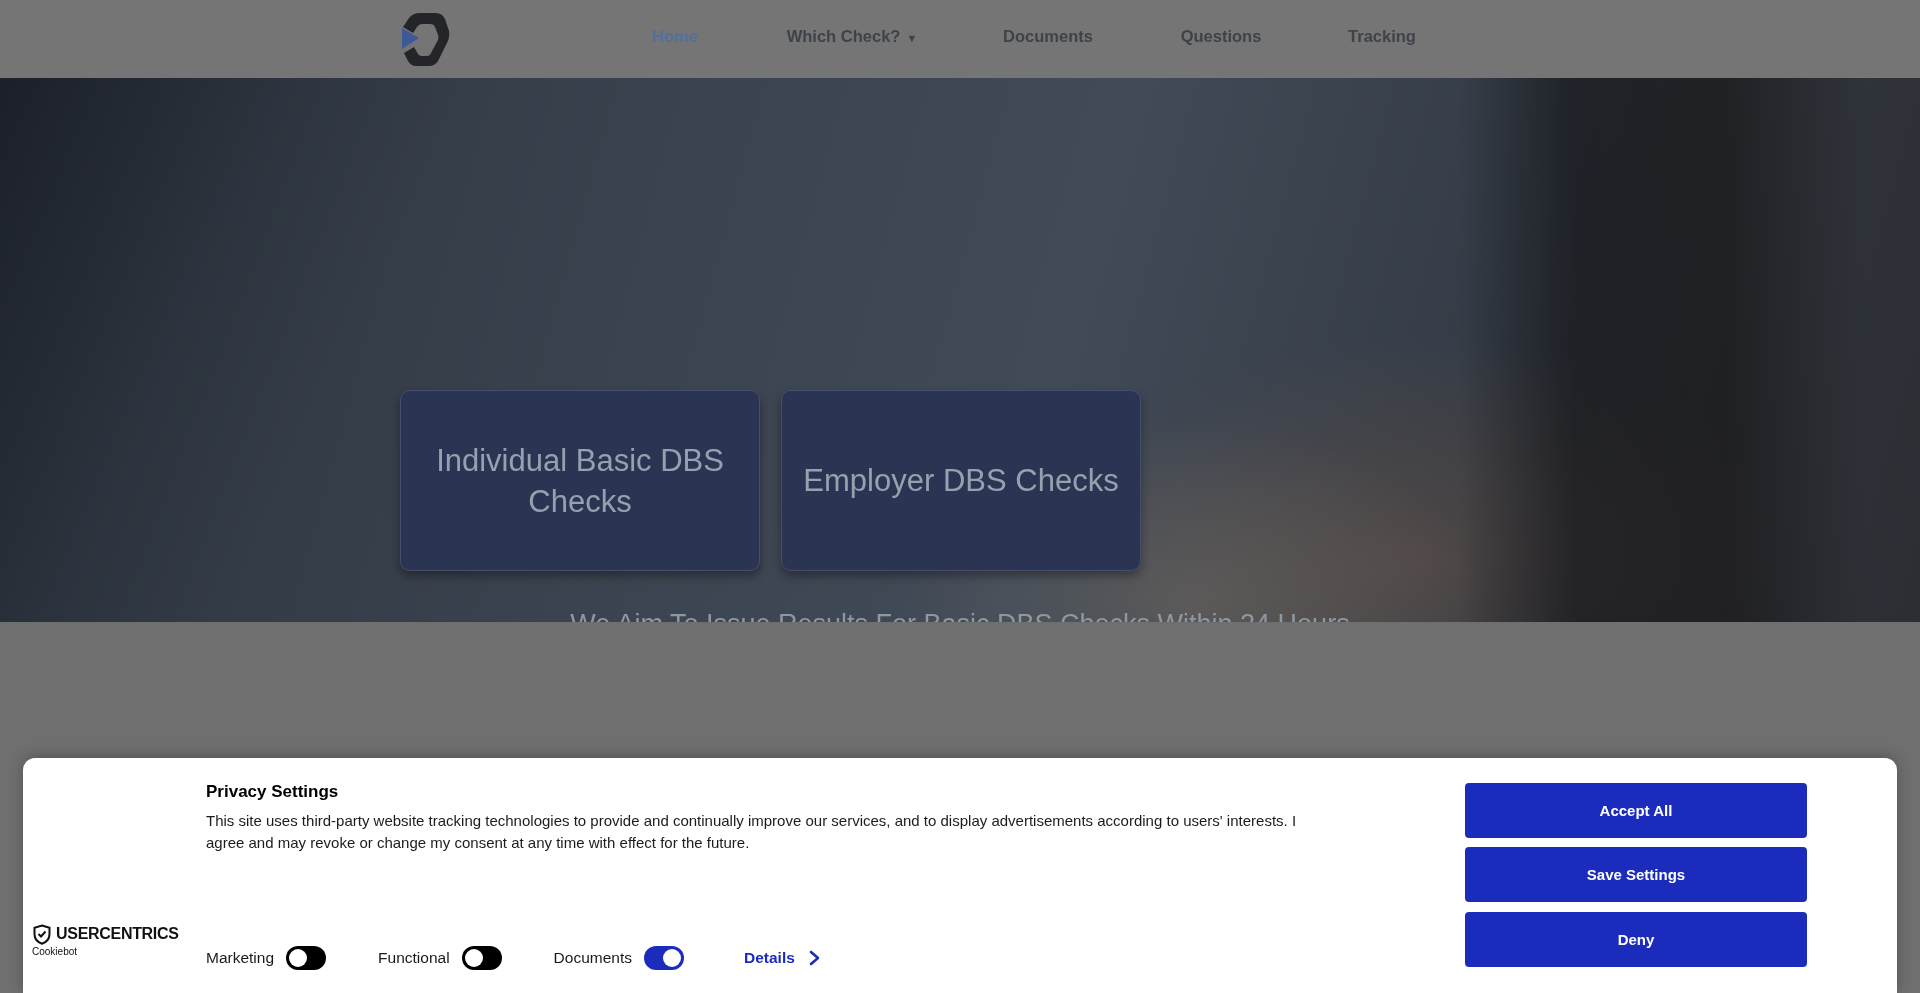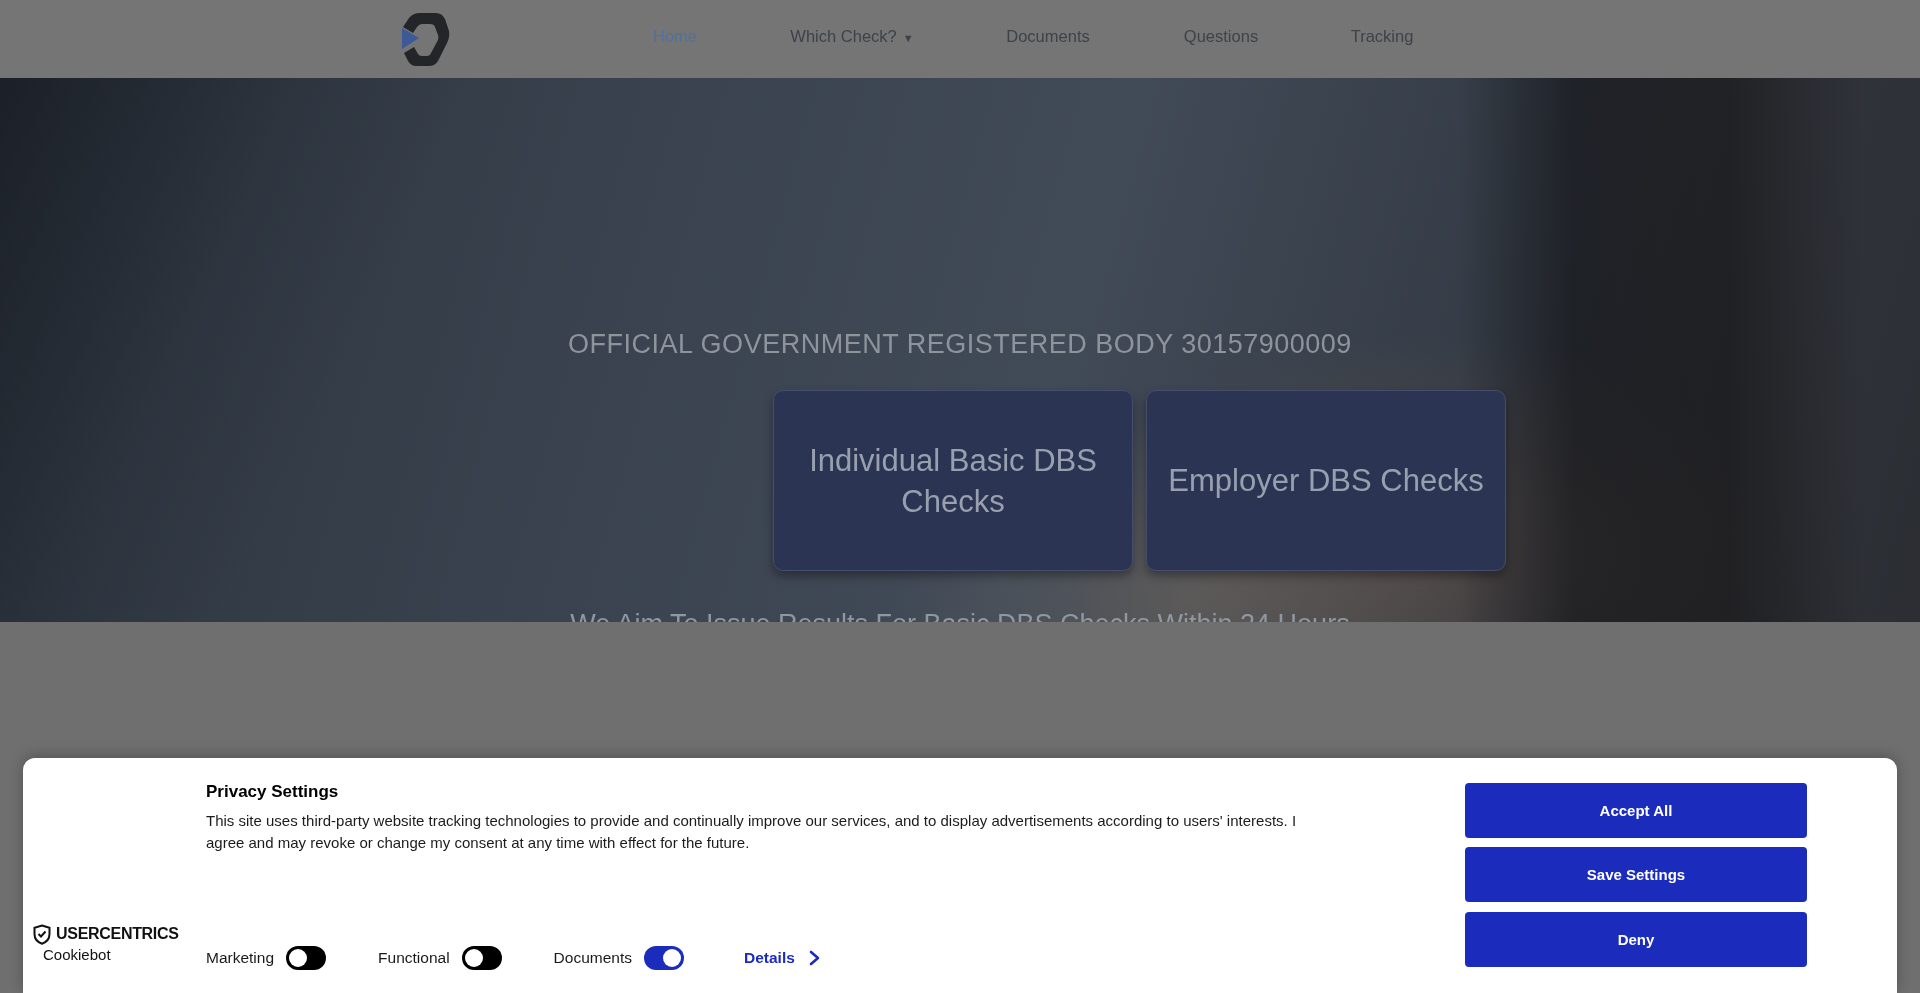--- a/index.html
+++ b/index.html
@@ -2,55 +2,55 @@
 <html style="--accent: #1b2cbd;"><head>
 <meta charset="utf-8">
 <style>
   * { margin:0; padding:0; box-sizing:border-box; }
   html,body { width:1920px; height:993px; overflow:hidden; font-family:"Liberation Sans", sans-serif; }
   body { position:relative; background:#6f6f6f; }
 
   
   .nav { position:absolute; left:0; top:0; width:1920px; height:78px; background:#757575; }
   .nav-logo { position:absolute; left:392px; top:9px; width:58px; height:60px; cursor:pointer; }
-  .nav-item { position:absolute; top:27px; transform:translateX(-50%); font-size:16.5px; font-weight:400; color:#3e4349; cursor:pointer; white-space:nowrap; }
+  .nav-item { position:absolute; top:27px; transform:translateX(-50%); font-size:16.5px; font-weight:700; color:#3e4349; cursor:pointer; white-space:nowrap; }
   .nav-item.active { color:#50719f; }
   .nav-chevron { font-size:11px; margin-left:6px; color:#3e4349; }
 
   
   .hero { position:absolute; left:0; top:78px; width:1920px; height:544px;
     background:
       linear-gradient(90deg, rgba(18,21,27,0.0) 76%, rgba(14,14,16,0.55) 82%, rgba(22,20,20,0.6) 90%, rgba(55,56,60,0.25) 97%),
       radial-gradient(420px 260px at 62% 96%, rgba(150,135,115,0.30), rgba(150,135,115,0) 70%),
       radial-gradient(520px 320px at 74% 88%, rgba(125,92,70,0.35), rgba(125,92,70,0) 70%),
       linear-gradient(115deg, rgba(14,17,23,0.55) 0%, rgba(14,17,23,0.12) 14%, rgba(0,0,0,0) 22%),
       linear-gradient(105deg, #2c333d 0%, #39424e 32%, #414a57 55%, #343b45 76%, #272a30 100%);
   }
   .hero-title { position:absolute; left:0; top:138px; width:1920px; text-align:center;
     font-size:55px; font-weight:700; color:#949ba3; letter-spacing:1px; }
   .hero-subtitle { position:absolute; left:0; top:251px; width:1920px; text-align:center;
     font-size:27px; font-weight:400; color:#8d949c; letter-spacing:0.5px; }
-  .hero-buttons { position:absolute; left:400px; top:312px; width:1106px; display:flex; gap:13px;justify-content:flex-end; }
+  .hero-buttons { position:absolute; left:400px; top:312px; width:1106px; display:flex; gap:21px; }
   .hero-btn { width:360px; height:181px; background:#2b3452; border:1px solid #454e6c; border-radius:10px;
     box-shadow:0 5px 10px rgba(0,0,0,0.35); display:flex; align-items:center; justify-content:center;
     text-align:center; font-size:31px; color:#98a0af; line-height:41px; cursor:pointer; padding:0 18px; }
   .hero-tagline { position:absolute; left:0; top:531px; width:1920px; text-align:center;
     font-size:27px; color:#8f97a0; }
 
   
   .strip { position:absolute; left:0; top:622px; width:1920px; height:371px; background:#6f6f6f; }
 
   
   .dialog { position:absolute; left:23px; top:758px; width:1874px; height:235px; background:#ffffff;
     border-radius:12px 12px 0 0; box-shadow:0 -2px 14px rgba(0,0,0,0.25); }
   .dlg-title { position:absolute; left:183px; top:24px; font-size:17px; font-weight:700; color:#000; }
   .dlg-desc { position:absolute; left:183px; top:52px; font-size:15px; color:#1c1c1c; line-height:21.5px; }
   .brand { position:absolute; left:9px; top:166px; width:150px; cursor:pointer; }
   .brand-name { position:absolute; left:24px; top:1px; font-size:16px; font-weight:800; color:#111; letter-spacing:-0.3px; }
-  .brand-product { position:absolute; left:11px; top:22px; font-size:15px; color:#111; }
+  .brand-product { position:absolute; left:0px; top:22px; font-size:10px; color:#111; }
   .toggles { position:absolute; left:183px; top:188px; display:flex; align-items:center; }
   .toggle-group { display:flex; align-items:center; margin-right:52px; }
   .toggle-label { font-size:15.5px; color:#1a1a1a; margin-right:12px; }
   .switch { width:40px; height:24px; border-radius:12px; background:#000; position:relative; cursor:pointer; }
   .switch .knob { position:absolute; left:3px; top:3px; width:18px; height:18px; border-radius:50%; background:#fff; }
   .switch.on { background:var(--accent,#1b2cbd); }
   .switch.on .knob { left:auto; right:3px; }
   .details { display:flex; align-items:center; margin-left:8px; cursor:pointer; }
   .details-label { font-size:15.5px; font-weight:700; color:var(--accent,#1b2cbd); margin-right:14px; }
   .dlg-btn { position:absolute; left:1442px; width:342px; height:55px; background:var(--accent,#1b2cbd);
@@ -66,21 +66,20 @@
     <path d="M10 19 L27 29 L10 40 Z" fill="#3d5a96"></path>
   </svg>
   <div class="nav-item active" style="left:675px"><span>Home</span></div>
   <div class="nav-item" style="left:852px"><span>Which Check?</span><span class="nav-chevron">▼</span></div>
   <div class="nav-item" style="left:1048px"><span>Documents</span></div>
   <div class="nav-item" style="left:1221px"><span>Questions</span></div>
   <div class="nav-item" style="left:1382px"><span>Tracking</span></div>
 </div>
 
 <div class="hero">
-  <div class="hero-subtitle">OFFICIAL GOVERNMENT REGISTERED BODY 30157900009</div>
   <div class="hero-buttons">
     <div class="hero-btn">Individual Basic DBS Checks</div>
     <div class="hero-btn">Employer DBS Checks</div>
   </div>
   <div class="hero-tagline">We Aim To Issue Results For Basic DBS Checks Within 24 Hours</div>
 </div>
 
 <div class="strip">
 
   

